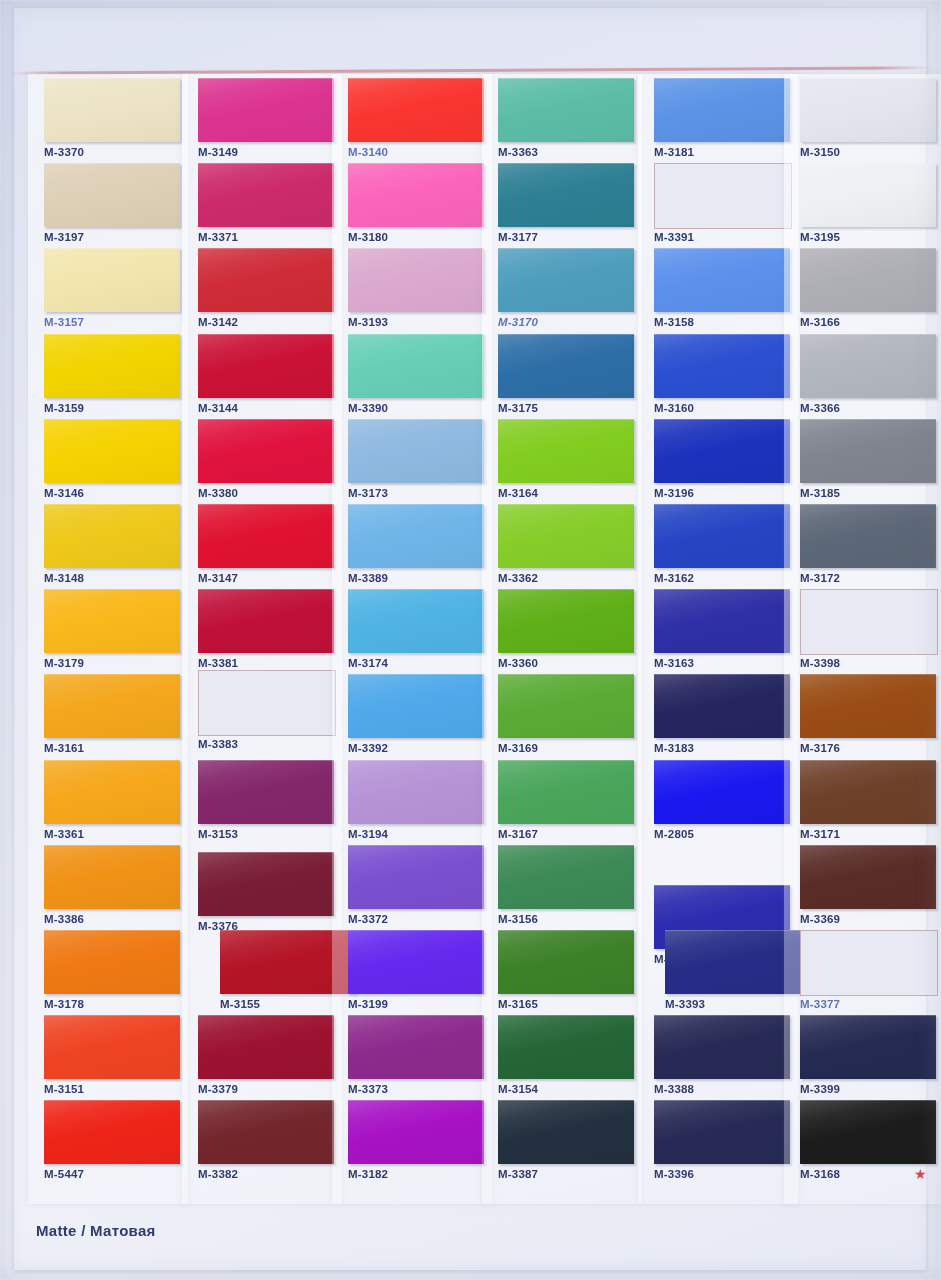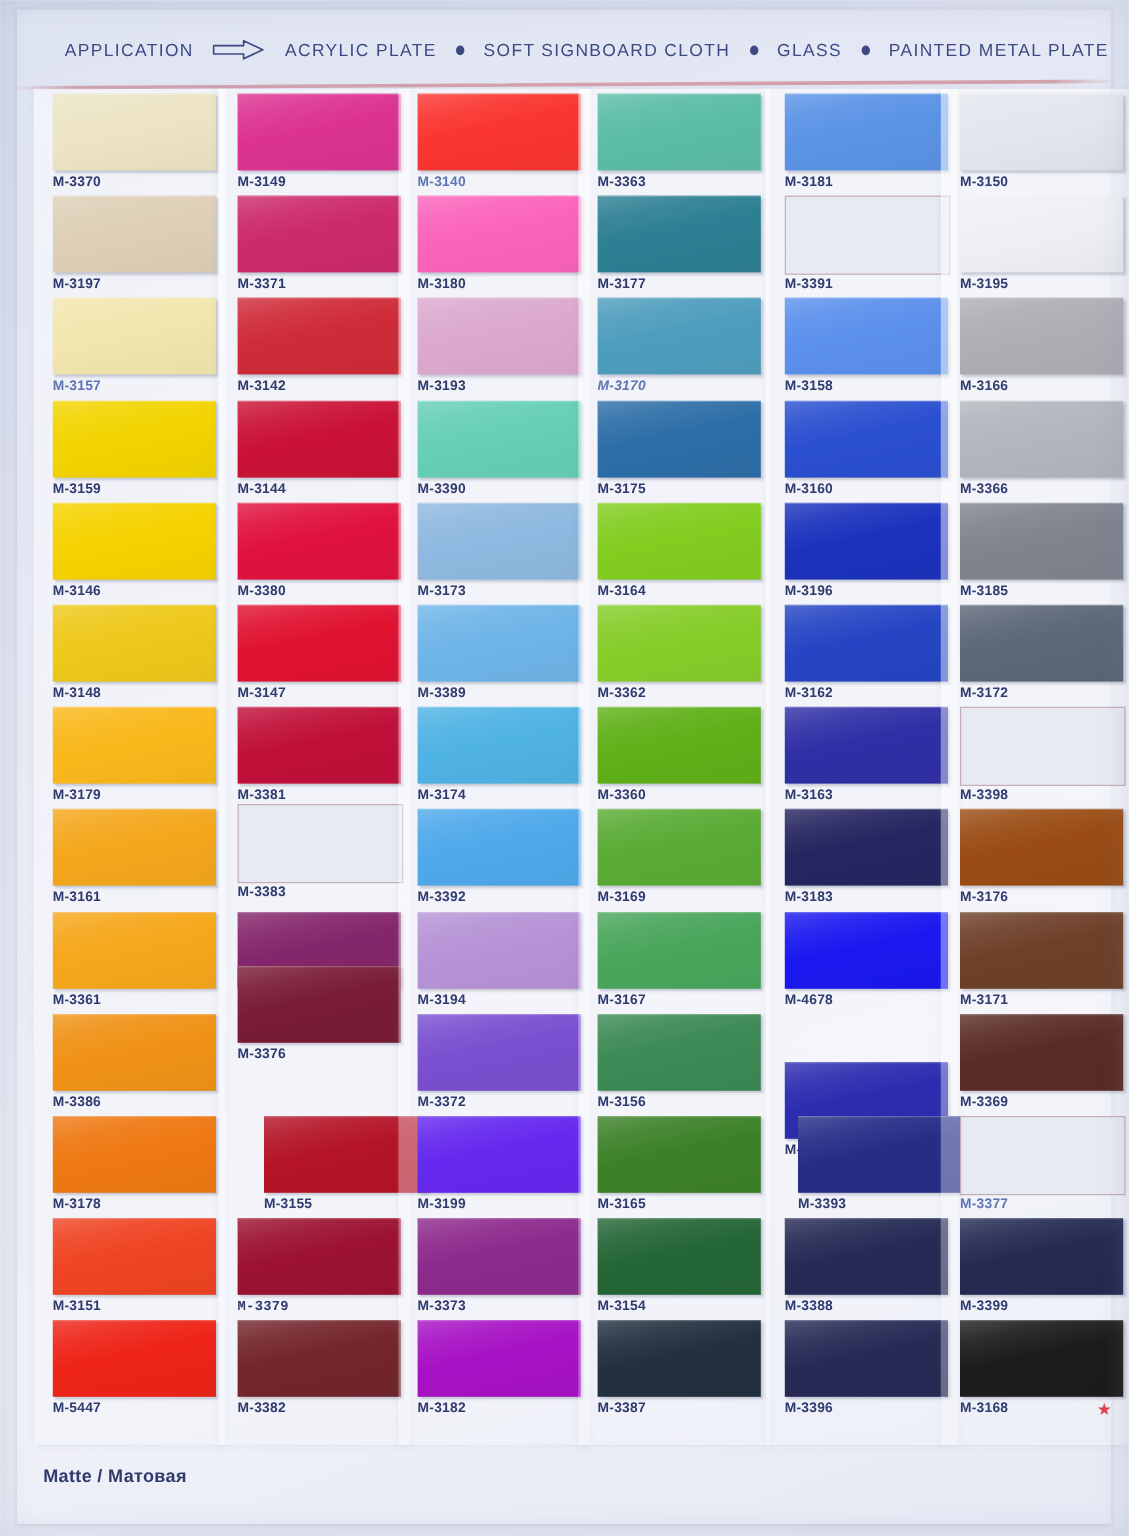--- a/index.html
+++ b/index.html
@@ -184,35 +184,20 @@
     letter-spacing: 0.3px;
   }
 </style>
 </head>
 <body>
 
 <div id="card">
   <div id="sheet"></div>
 
   <div id="header">
-    <div id="app-row">
-      <span class="hdr-text">APPLICATION</span>
-      <span class="hdr-arrow">
-        <svg width="44" height="17" viewBox="0 0 44 17">
-          <path d="M1 5 L26 5 L26 1 L42 8.5 L26 16 L26 12 L1 12 Z" fill="none" stroke="#3c4a84" stroke-width="1.4" stroke-linejoin="round"></path>
-        </svg>
-      </span>
-      <span class="hdr-text">ACRYLIC PLATE</span>
-      <span class="hdr-dot"></span>
-      <span class="hdr-text">SOFT SIGNBOARD CLOTH</span>
-      <span class="hdr-dot"></span>
-      <span class="hdr-text">GLASS</span>
-      <span class="hdr-dot"></span>
-      <span class="hdr-text">PAINTED METAL PLATE</span>
-    </div>
     <div id="rule"></div>
   </div>
 
   <div id="grid">
       <div class="col" style="left: 36px;">
         <div class="col-strip"></div>
         <div class="cell" style="top: 0px;">
           <div class="chip" style="background: rgb(236, 228, 196);">
             <div class="backing"></div>
             <div class="gloss"></div>
@@ -359,35 +344,35 @@
           <div class="chip empty"></div>
           <div class="code">M-3383</div>
         </div>
         <div class="cell" style="top: 681.6px;">
           <div class="chip" style="background: rgb(132, 38, 107);">
             <div class="backing"></div>
             <div class="gloss"></div>
           </div>
           <div class="code">M-3153</div>
         </div>
-        <div class="cell" style="top: 727px;">
+        <div class="cell" style="top: 774px;">
           <div class="chip" style="background: rgb(121, 28, 54);">
             <div class="backing"></div>
             <div class="gloss"></div>
           </div>
           <div class="code">M-3376</div>
         </div>
         <div class="cell" style="top: 852px; margin-left: 22px;">
           <div class="chip" style="background: rgb(180, 20, 38);">
             <div class="backing"></div>
             <div class="gloss"></div>
           </div>
           <div class="code">M-3155</div>
         </div>
-        <div class="cell" style="top: 937.2px; font-family: Liberation Mono, monospace;">
+        <div class="cell" style="top: 937.2px;">
           <div class="chip" style="background: rgb(156, 18, 48);">
             <div class="backing"></div>
             <div class="gloss"></div>
           </div>
           <div class="code">M-3379</div>
         </div>
         <div class="cell" style="top: 1022.4px;">
           <div class="chip" style="background: rgb(115, 38, 44);">
             <div class="backing"></div>
             <div class="gloss"></div>
@@ -636,21 +621,21 @@
             <div class="backing"></div>
             <div class="gloss"></div>
           </div>
           <div class="code">M-3183</div>
         </div>
         <div class="cell" style="top: 681.6px;">
           <div class="chip" style="background: rgb(26, 24, 239);">
             <div class="backing"></div>
             <div class="gloss"></div>
           </div>
-          <div class="code">M-4678</div>
+          <div class="code">M-2805</div>
         </div>
         <div class="cell" style="top: 787px; margin-top: 20px;">
           <div class="chip" style="background: rgb(44, 44, 176);">
             <div class="backing"></div>
             <div class="gloss"></div>
           </div>
           <div class="code">M-3368</div>
         </div>
         <div class="cell" style="top: 852px; margin-left: 11px;">
           <div class="chip" style="background: rgb(37, 45, 135);">

